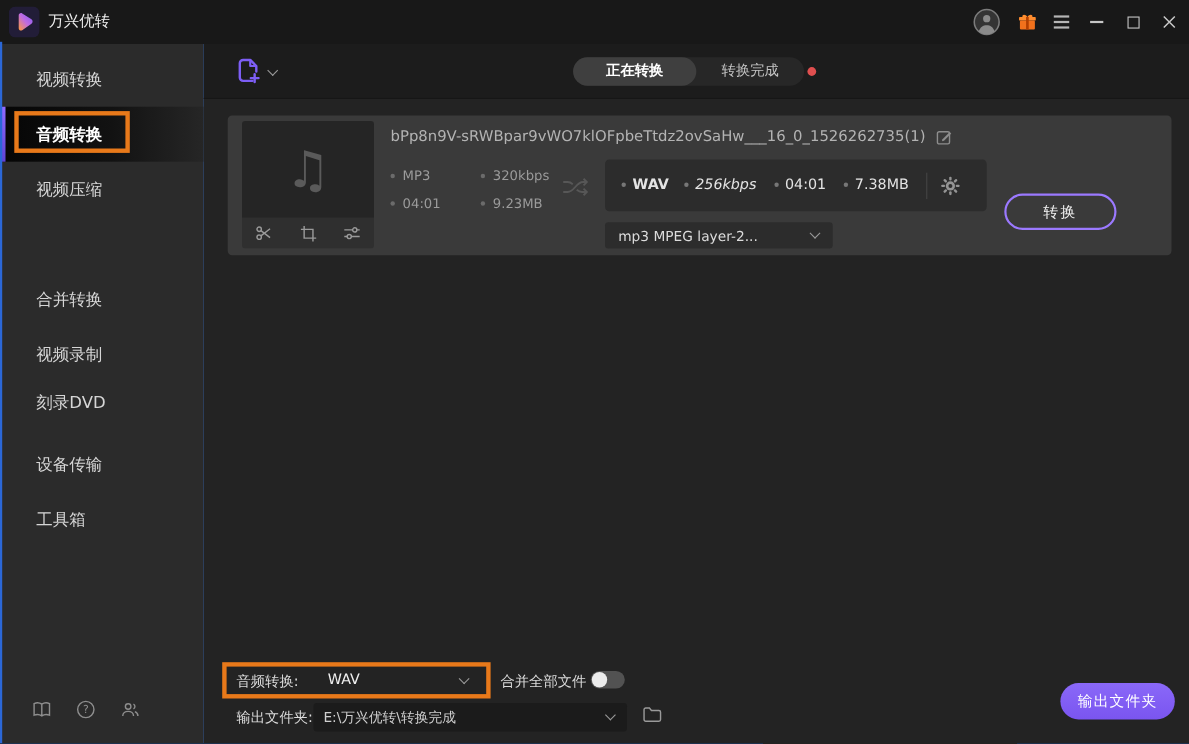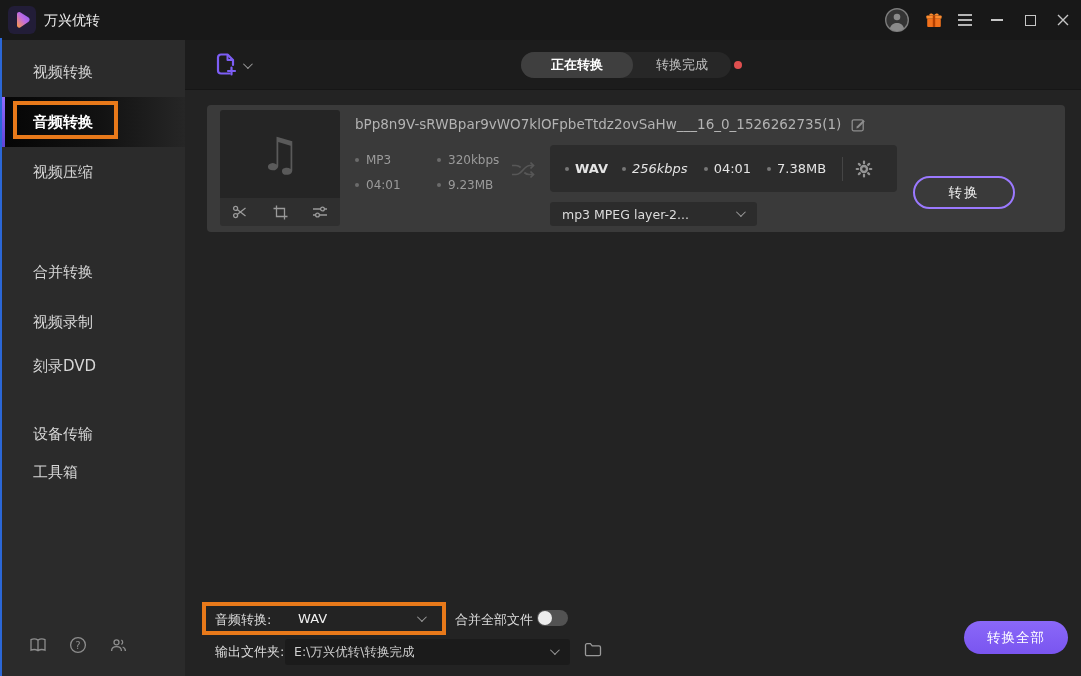--- a/index.html
+++ b/index.html
@@ -162,21 +162,21 @@
 
   <div class="edge-line"></div>
 
   <div class="sidebar">
     <div class="side-item" style="top:7px">视频转换</div>
     <div class="side-item active" style="top:57px">音频转换</div>
     <div class="side-item" style="top:107px">视频压缩</div>
     <div class="side-item" style="top:257px">视频录制</div>
     <div class="side-item" style="top:207px">合并转换</div>
     <div class="side-item" style="top:301px">刻录DVD</div>
-    <div class="side-item" style="top:369px">设备传输</div>
+    <div class="side-item" style="top:357px">设备传输</div>
     <div class="side-item" style="top:407px">工具箱</div>
     <div class="active-bar"></div>
     <div class="ann-sidebar"></div>
 
     <div class="side-foot">
       <span class="foot-ic">
         <svg width="18" height="16" viewBox="0 0 18 16">
             <path d="M2 2.6 C4.2 1.5 7 1.7 9 3.1 C11 1.7 13.8 1.5 16 2.6 V13.2 C13.8 12.2 11 12.4 9 13.8 C7 12.4 4.2 12.2 2 13.2 Z M9 3.1 V13.8" fill="none" stroke="#8d8d8d" stroke-width="1.3"></path>
           </svg>
       </span>
@@ -312,16 +312,16 @@
     <div class="folder-combo">
       <span>E:\万兴优转\转换完成</span>
       <span class="chev"></span>
     </div>
     <span class="folder-ic">
       <svg width="18" height="15" viewBox="0 0 18 15">
           <path d="M1.5 3.2 a1.5 1.5 0 0 1 1.5 -1.5 h3.4 l1.8 2.2 h6.8 a1.5 1.5 0 0 1 1.5 1.5 v6.8 a1.5 1.5 0 0 1 -1.5 1.5 h-12 a1.5 1.5 0 0 1 -1.5 -1.5 z" fill="none" stroke="#9a9a9a" stroke-width="1.3"></path>
         </svg>
     </span>
 
-    <div class="convert-all">转换全部</div>
+    <div class="convert-all">输出文件夹</div>
   </div>
 
 </div>
 
 </body></html>

